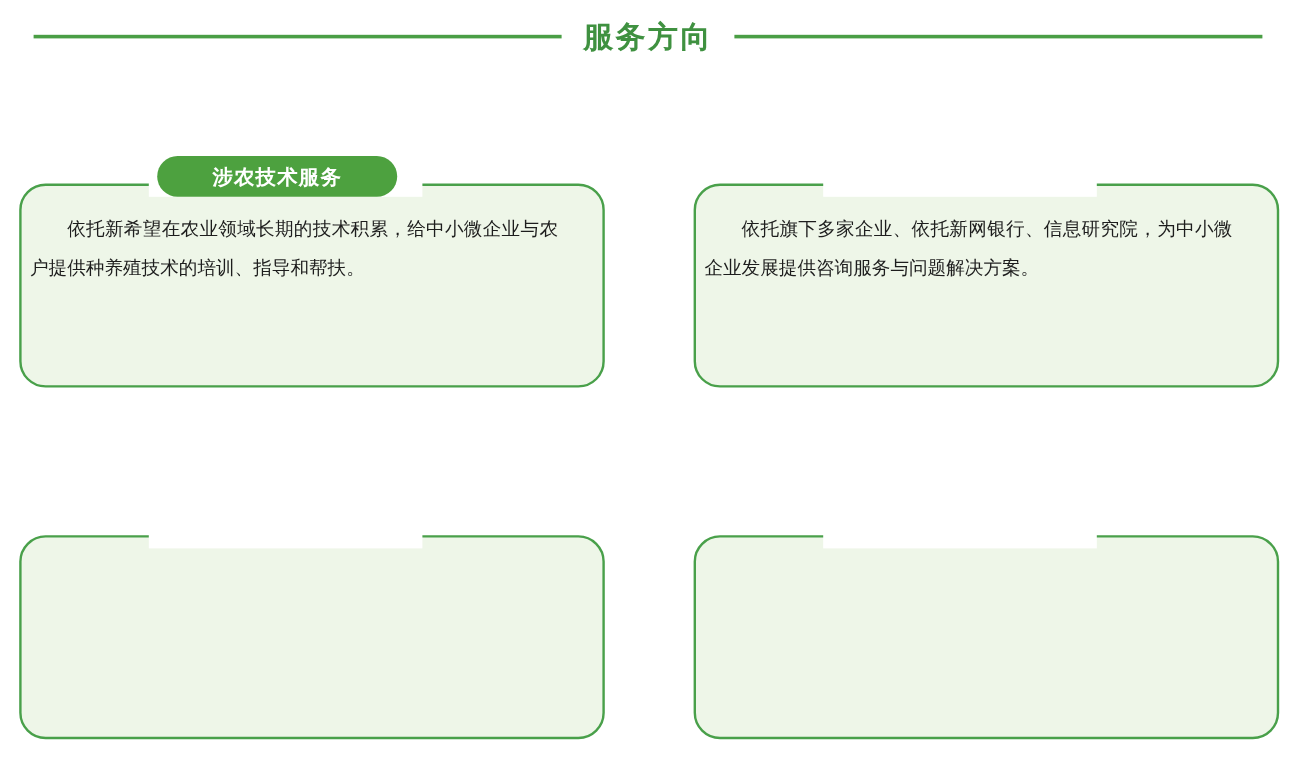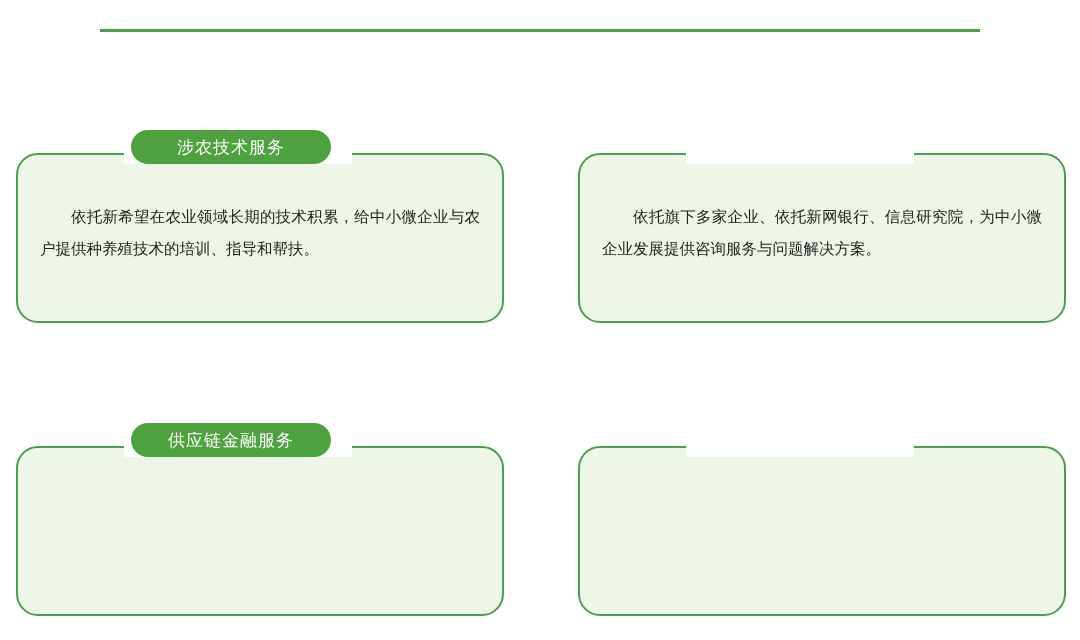--- a/index.html
+++ b/index.html
@@ -82,21 +82,21 @@
     top: 0;
     left: 115px;
     height: 34px;
     min-width: 200px;
     padding: 0 26px;
     box-sizing: border-box;
     background: #4da13f;
     border-radius: 17px;
     color: #ffffff;
     font-size: 17px;
-    font-weight: normal;
+    font-weight: bold;
     letter-spacing: 1px;
     display: flex;
     align-items: center;
     justify-content: center;
     white-space: nowrap;
     z-index: 3;
   }
 
   
   .card-notch {
@@ -105,37 +105,37 @@
     left: 108px;
     height: 18px;
     width: 228px;
     background: #ffffff;
     z-index: 2;
   }
 
   .card-text {
     position: absolute;
     top: 46px;
-    left: 24px;
+    left: 9px;
     width: 440px;
     font-size: 15.5px;
     line-height: 2.05;
     color: #1d1d1d;
     text-indent: 2em;
     text-align: justify;
     z-index: 4;
     white-space: pre-wrap;
-    margin-top: 25px;
   }
 </style>
 </head>
 <body>
 
 <div class="header">
   <div class="header-rule left"></div>
+  <div class="header-title">服务方向</div>
   <div class="header-rule right"></div>
 </div>
 
 <div class="grid">
 
   <div class="card">
     <div class="card-body"></div>
     <div class="card-notch"></div>
     <div class="card-pill">涉农技术服务</div>
     <div class="card-text">依托新希望在农业领域长期的技术积累，给中小微企业与农户提供种养殖技术的培训、指导和帮扶。</div>
@@ -143,21 +143,20 @@
 
   <div class="card">
     <div class="card-body"></div>
     <div class="card-notch"></div>
     <div class="card-text">依托旗下多家企业、依托新网银行、信息研究院，为中小微企业发展提供咨询服务与问题解决方案。</div>
   </div>
 
   <div class="card">
     <div class="card-body"></div>
     <div class="card-notch"></div>
-    <div class="card-pill">供应链金融服务</div>
   </div>
 
   <div class="card">
     <div class="card-body"></div>
     <div class="card-notch"></div>
   </div>
 
 </div>
 
 </body></html>

